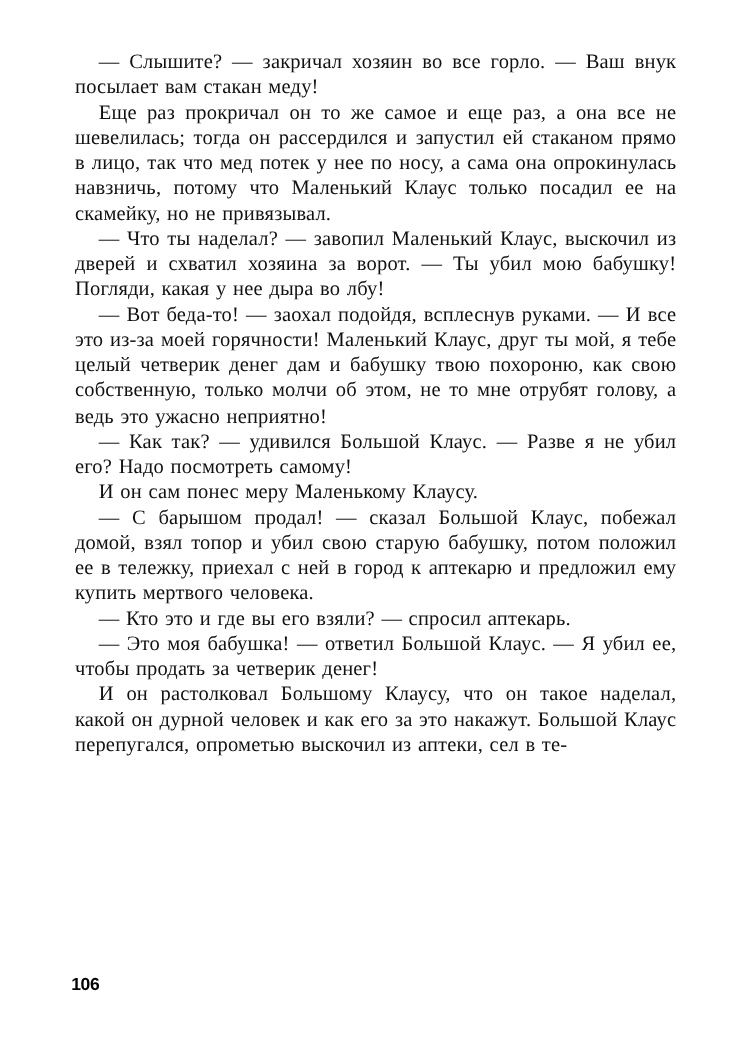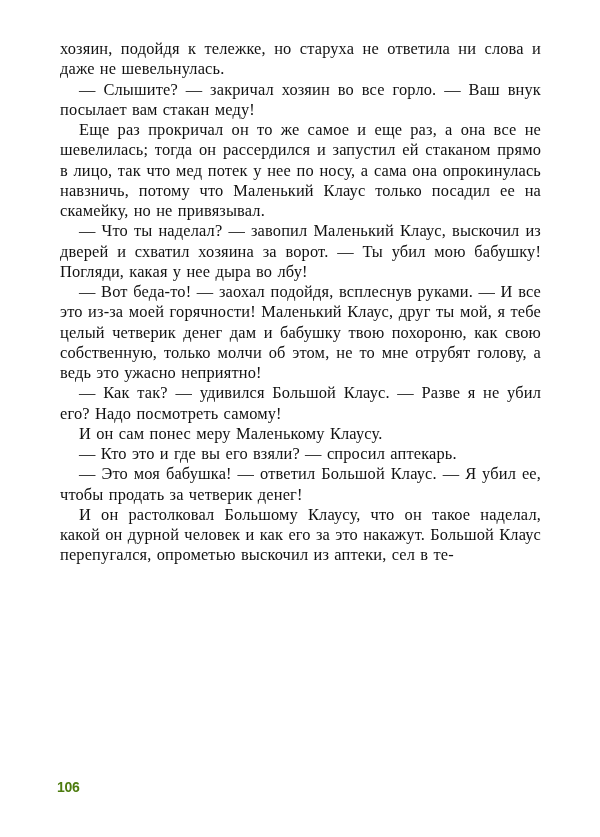--- a/index.html
+++ b/index.html
@@ -35,32 +35,32 @@
       text-indent: 0;
     }
     .page-number {
       position: absolute;
       left: 57px;
       top: 779px;
       font-family: "Liberation Sans", "DejaVu Sans", sans-serif;
       font-weight: bold;
       font-size: 14px;
       letter-spacing: -0.3px;
-      color: #4d7c0f;
+      color: #000000;
     }
   </style>
 </head>
 <body>
 
 <div class="page-text">
-  <p class="para cont">хозяин, подойдя к тележке, но старуха не ответила ни слова и даже не шевельнулась.</p>
   <p class="para">— Слышите? — закричал хозяин во все горло. — Ваш внук посылает вам стакан меду!</p>
   <p class="para">Еще раз прокричал он то же самое и еще раз, а она все не шевелилась; тогда он рассердился и запустил ей стаканом прямо в лицо, так что мед потек у нее по носу, а сама она опрокинулась навзничь, потому что Маленький Клаус только посадил ее на скамейку, но не привязывал.</p>
   <p class="para">— Что ты наделал? — завопил Маленький Клаус, выскочил из дверей и схватил хозяина за ворот. — Ты убил мою бабушку! Погляди, какая у нее дыра во лбу!</p>
   <p class="para">— Вот беда-то! — заохал подойдя, всплеснув руками. — И все это из-за моей горячности! Маленький Клаус, друг ты мой, я тебе целый четверик денег дам и бабушку твою похороню, как свою собственную, только молчи об этом, не то мне отрубят голову, а ведь это ужасно неприятно!</p>
   <p class="para">— Как так? — удивился Большой Клаус. — Разве я не убил его? Надо посмотреть самому!</p>
   <p class="para">И он сам понес меру Маленькому Клаусу.</p>
+  <p class="para">— С барышом продал! — сказал Большой Клаус, побежал домой, взял топор и убил свою старую бабушку, потом положил ее в тележку, приехал с ней в город к аптекарю и предложил ему купить мертвого человека.</p>
   <p class="para">— Кто это и где вы его взяли? — спросил аптекарь.</p>
   <p class="para">— Это моя бабушка! — ответил Большой Клаус. — Я убил ее, чтобы продать за четверик денег!</p>
   <p class="para">И он растолковал Большому Клаусу, что он такое наделал, какой он дурной человек и как его за это накажут. Большой Клаус перепугался, опрометью выскочил из аптеки, сел в те-</p>
 </div>
 
 <div class="page-number">106</div>
 
 </body></html>

